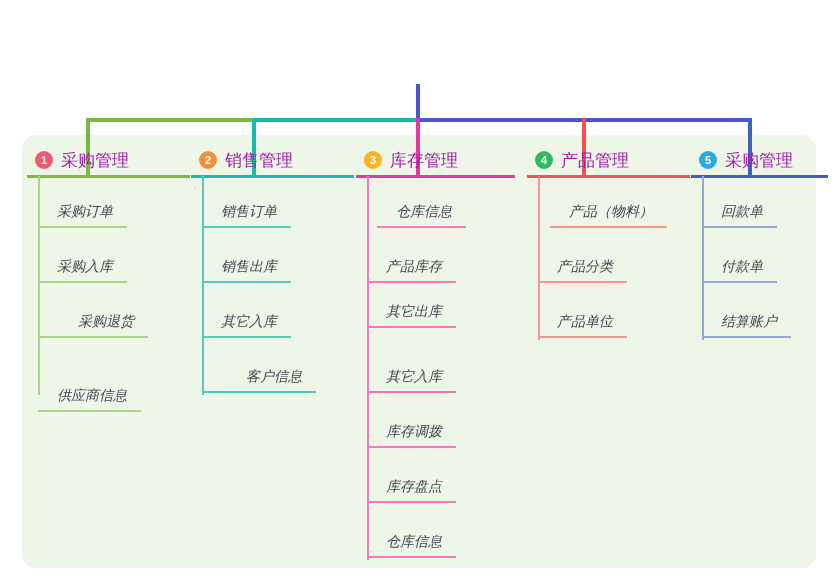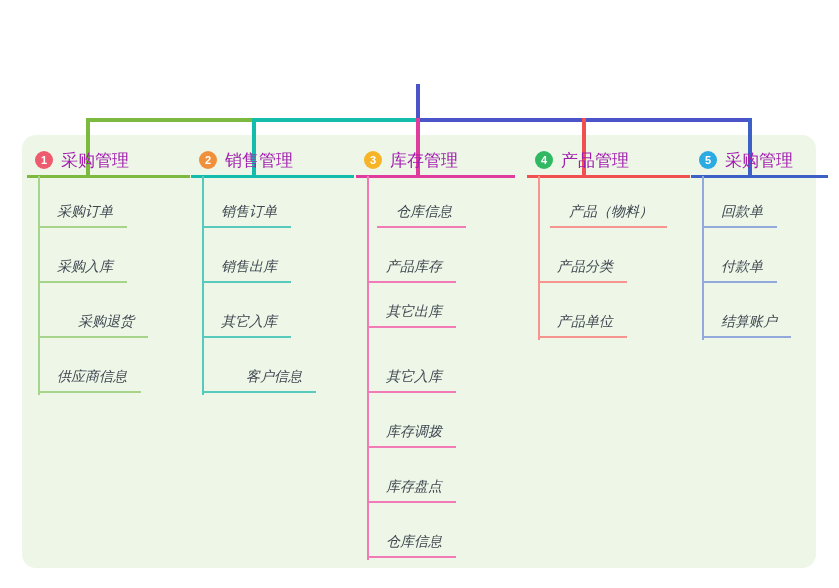--- a/index.html
+++ b/index.html
@@ -58,21 +58,21 @@
   <div id="branches">
       <div class="branch-header" style="left: 35px; top: 149px;">
         <div class="badge" style="background: rgb(239, 91, 110);">1</div>
         <div class="branch-title">采购管理</div>
       </div>
       <div class="underline" style="left: 27px; top: 175px; width: 163px; background: rgb(124, 185, 63);"></div>
       <div class="spine" style="left: 38px; top: 176px; height: 219px; background: rgb(166, 212, 139);"></div>
       <div class="child" style="left: 38px; top: 203px; border-bottom-color: rgb(166, 212, 139);">采购订单</div>
       <div class="child" style="left: 38px; top: 258px; border-bottom-color: rgb(166, 212, 139);">采购入库</div>
       <div class="child" style="left: 38px; top: 313px; border-bottom-color: rgb(166, 212, 139); padding-left: 40px;">采购退货</div>
-      <div class="child" style="left: 38px; top: 368px; border-bottom-color: rgb(166, 212, 139);">供应商信息</div>
+      <div class="child" style="left: 38px; top: 387px; border-bottom-color: rgb(166, 212, 139);">供应商信息</div>
       <div class="branch-header" style="left: 199px; top: 149px;">
         <div class="badge" style="background: rgb(241, 144, 59);">2</div>
         <div class="branch-title">销售管理</div>
       </div>
       <div class="underline" style="left: 191px; top: 175px; width: 163px; background: rgb(19, 188, 171);"></div>
       <div class="spine" style="left: 202px; top: 176px; height: 219px; background: rgb(86, 203, 189);"></div>
       <div class="child" style="left: 202px; top: 203px; border-bottom-color: rgb(86, 203, 189);">销售订单</div>
       <div class="child" style="left: 202px; top: 258px; border-bottom-color: rgb(86, 203, 189);">销售出库</div>
       <div class="child" style="left: 202px; top: 313px; border-bottom-color: rgb(86, 203, 189);">其它入库</div>
       <div class="child" style="left: 202px; top: 368px; border-bottom-color: rgb(86, 203, 189); padding-left: 44px;">客户信息</div>

